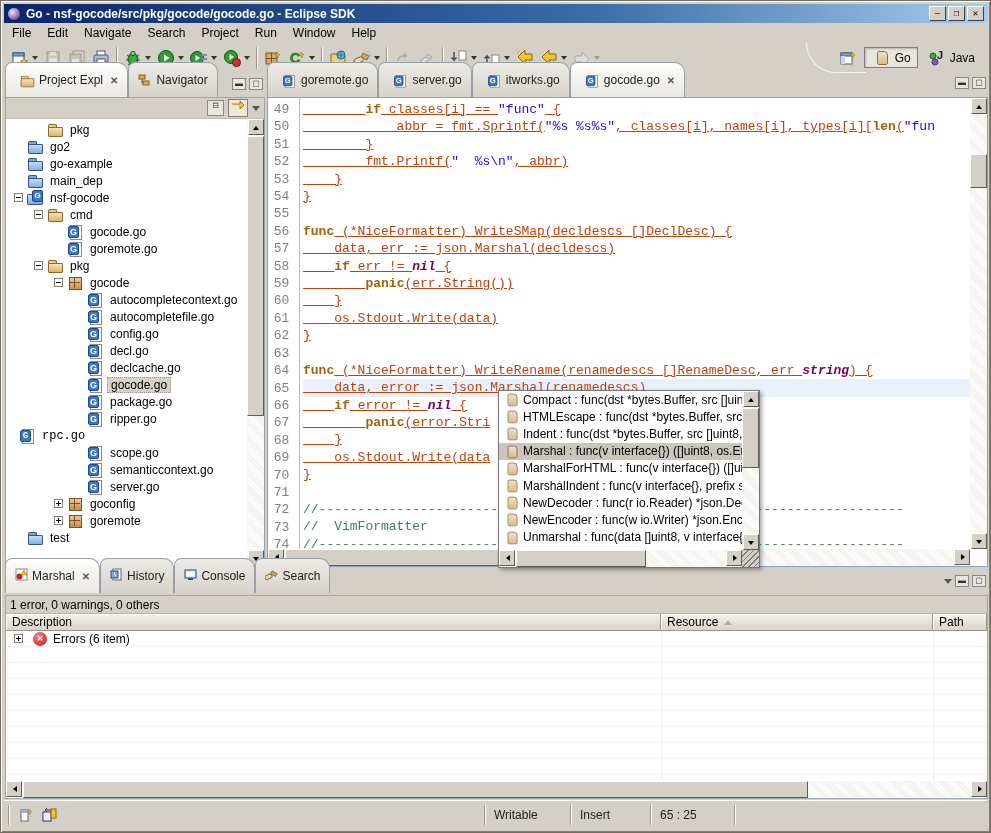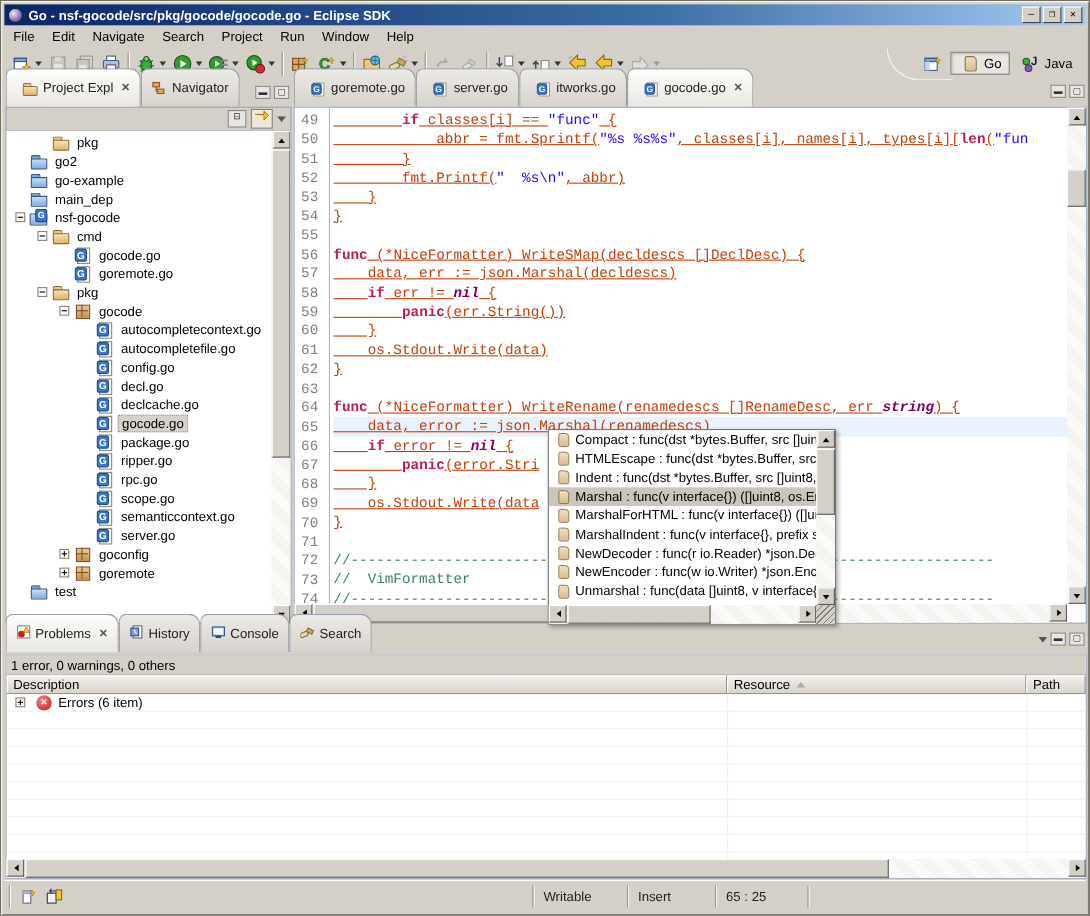--- a/index.html
+++ b/index.html
@@ -75,21 +75,21 @@
 
   
   #editor { left:266px; top:74px; width:721px; height:492px; }
   #editor .body { position:absolute; top:22px; left:0; right:0; bottom:0; border:1px solid #8ba0c0; background:#fff; }
   #gutter { position:absolute; left:0; top:0; bottom:0; width:32px; background:#fff; border-right:1px solid #b8b8b8;
     font-family:"Liberation Mono",monospace; font-size:13px; color:#808080; text-align:center; padding:3px 4px 0 0; line-height:17.4px; }
   #code { position:absolute; left:35px; top:0; right:17px; bottom:0; overflow:hidden; padding-top:3px;
     font-family:"Liberation Mono",monospace; font-size:13px; line-height:17.4px; white-space:pre; }
   .cl { height:17.4px; position:relative; }
   .cl.current { background:#e9f2fc; }
-  .tk-p { color:#c2410c;text-decoration:underline; } .tk-k { color:#be185d; font-weight:bold; } .tk-ki { color:#7f0055; font-weight:bold; font-style:italic; }
+  .tk-p { color:#c2410c;text-decoration:underline; } .tk-k { color:#a16207; font-weight:bold; } .tk-ki { color:#7f0055; font-weight:bold; font-style:italic; }
   .tk-s { color:#2a00ff; } .tk-c { color:#3f7f5f; }
 
   
   .sb-track { background:#f1efe9; background-image:repeating-linear-gradient(45deg,#fff 0 1px,transparent 1px 2px); }
   .sb-btn { position:absolute; width:16px; height:16px; background:#d4d0c8; border:1px solid; border-color:#fff #5f5d58 #5f5d58 #fff; }
   .sb-btn::before { content:""; position:absolute; left:4px; top:5px; border:3px solid transparent; }
   .sb-btn.up::before { border-bottom:4px solid #000; top:3px; }
   .sb-btn.down::before { border-top:4px solid #000; top:6px; }
   .sb-btn.left::before { border-right:4px solid #000; left:3px; top:4px; }
   .sb-btn.right::before { border-left:4px solid #000; left:6px; top:4px; }
@@ -429,21 +429,21 @@
             <div class="trow" style="padding-left: 68px;">
               <span class="expander none"></span>
               <span class="ic i-gofile"></span>
               <span class="lbl">package.go</span>
             </div>
             <div class="trow" style="padding-left: 68px;">
               <span class="expander none"></span>
               <span class="ic i-gofile"></span>
               <span class="lbl">ripper.go</span>
             </div>
-            <div class="trow" style="padding-left: 68px;">
+            <div class="trow" style=" font-family: Liberation Mono, monospace;">
               <span class="expander none"></span>
               <span class="ic i-gofile"></span>
               <span class="lbl">rpc.go</span>
             </div>
             <div class="trow" style="padding-left: 68px;">
               <span class="expander none"></span>
               <span class="ic i-gofile"></span>
               <span class="lbl">scope.go</span>
             </div>
             <div class="trow" style="padding-left: 68px;">
@@ -603,21 +603,21 @@
   </div>
 
   <div class="view" id="problems">
     <div class="tabrow" id="problems-tabs">
         <div class="tab active">
           <span><svg width="13" height="13" viewBox="0 0 13 13">
               <rect x="1" y="1" width="11" height="11" fill="#fff" stroke="#888"></rect>
               <circle cx="4.5" cy="8.5" r="3" fill="#c82020"></circle>
               <path d="M9 2l3 5H6z" fill="#f4c430" stroke="#8a6a00" stroke-width=".5"></path>
             </svg></span>
-          <span>Problems</span>
+          <span>Marshal</span>
           <span class="x">✕</span>
         </div>
         <div class="tab">
           <span><svg width="13" height="13" viewBox="0 0 13 13">
               <rect x="3" y="1" width="8" height="11" fill="#fff" stroke="#667"></rect>
               <rect x="1" y="3" width="7" height="7" fill="#88a0d8" stroke="#334a80"></rect>
               <path d="M4.5 4.5v2.3l1.8 1" stroke="#fff" fill="none"></path>
             </svg></span>
           <span>History</span>
         </div>

